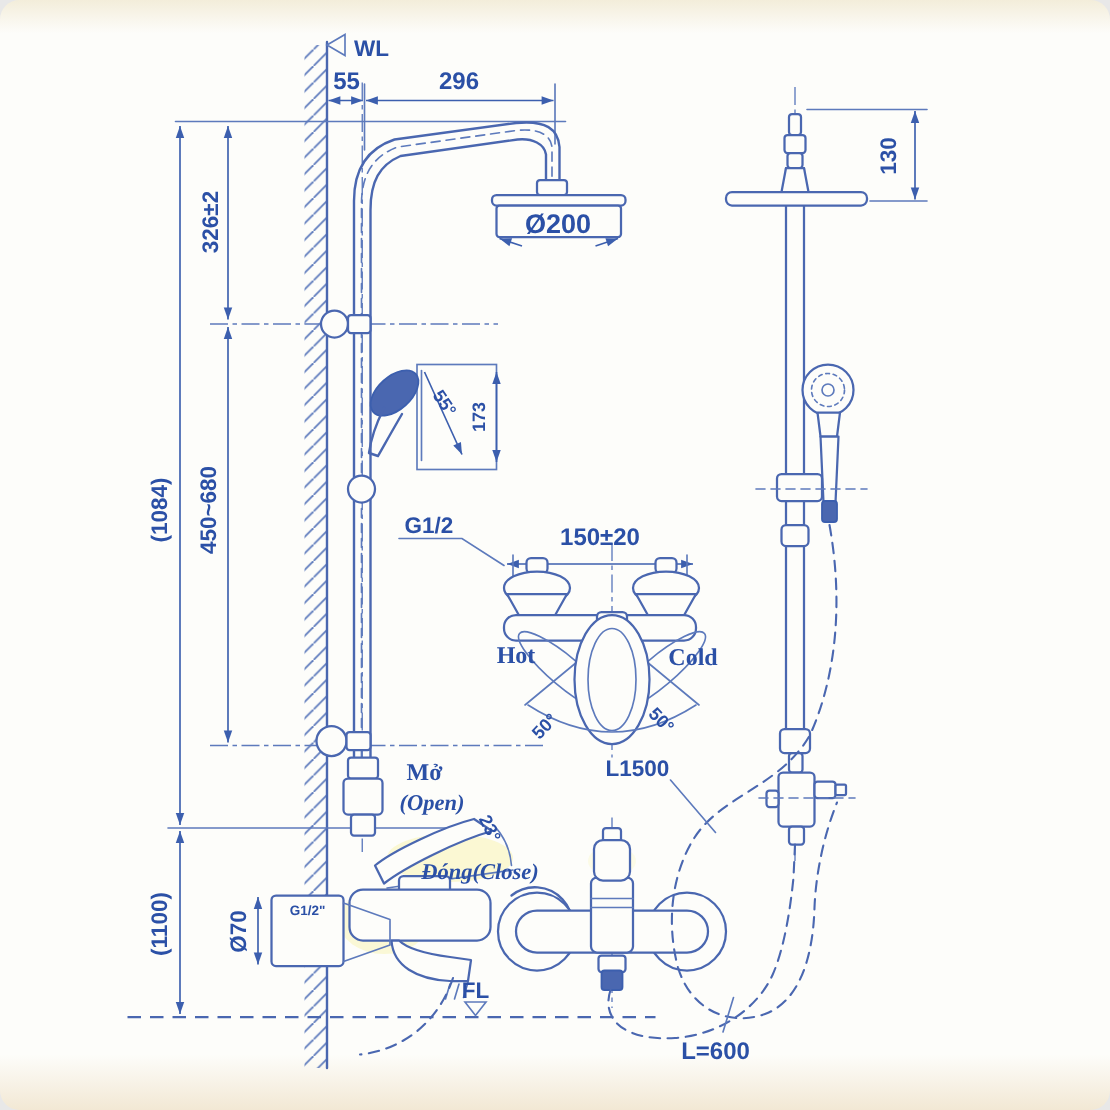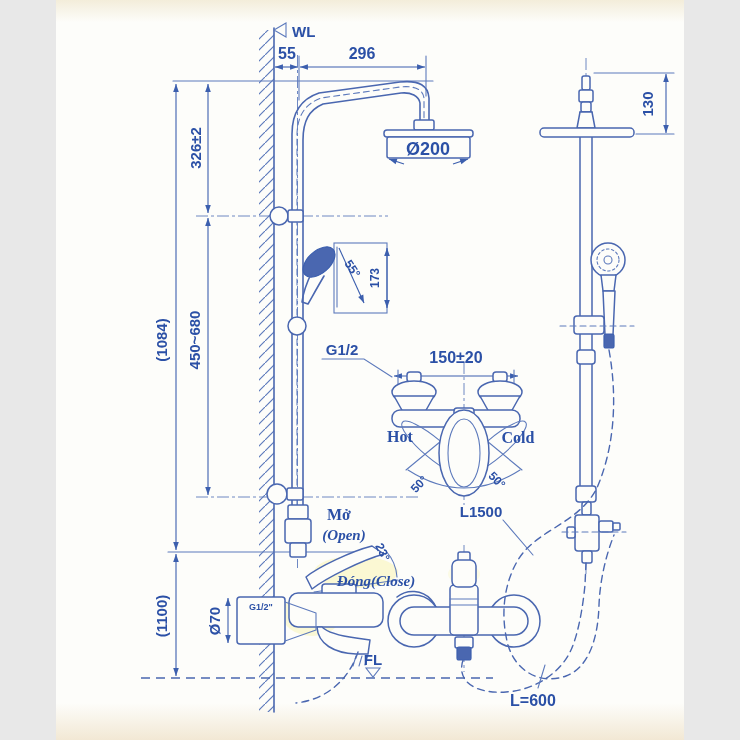--- a/index.html
+++ b/index.html
@@ -1,19 +1,20 @@
 <!DOCTYPE html>
 <html><head>
 <meta charset="utf-8">
 <style>
   html,body{margin:0;padding:0;background:#e8e8e8;}
   .canvas{
-    position:relative;width:628px;height:740px;margin:0 auto;overflow:hidden;
+    position:relative;width:740px;height:740px;margin:0 auto;overflow:hidden;
     background:linear-gradient(180deg,#f3edda 0%,#fdfdfa 3%,#fdfdfa 95%,#f2e8d4 100%);
     font-family:"Liberation Sans",sans-serif;
+    border-radius:13px;
   }
   svg{display:block}
   .s{stroke:#4a67b0;stroke-width:1.6;fill:none;stroke-linecap:round;stroke-linejoin:round}
   .s1{stroke:#5d7abc;stroke-width:1.1;fill:none;stroke-linecap:round}
   .dim{stroke:#3c5fae;stroke-width:1.1;fill:none}
   .cl{stroke:#5d7abc;stroke-width:0.9;fill:none;stroke-dasharray:12 3 3 3}
   .dsh{stroke:#4a67b0;stroke-width:1.4;fill:none;stroke-dasharray:7 5;stroke-linecap:round}
   .hz{stroke:#4a67b0;stroke-width:1.5;fill:none;stroke-dasharray:9 6}
   .wf{stroke:#4a67b0;stroke-width:1.5;fill:#fdfdfa;stroke-linejoin:round}
   .df{stroke:#3c5fae;stroke-width:1.2;fill:#4a67b0}

